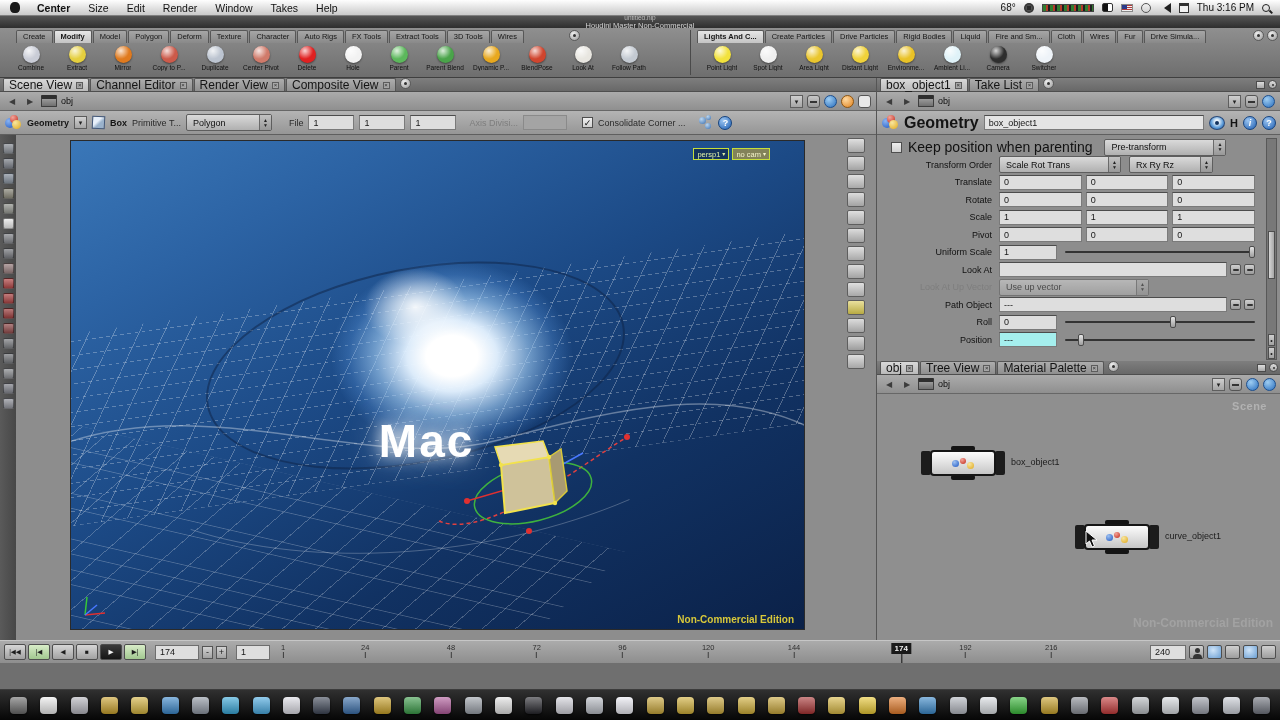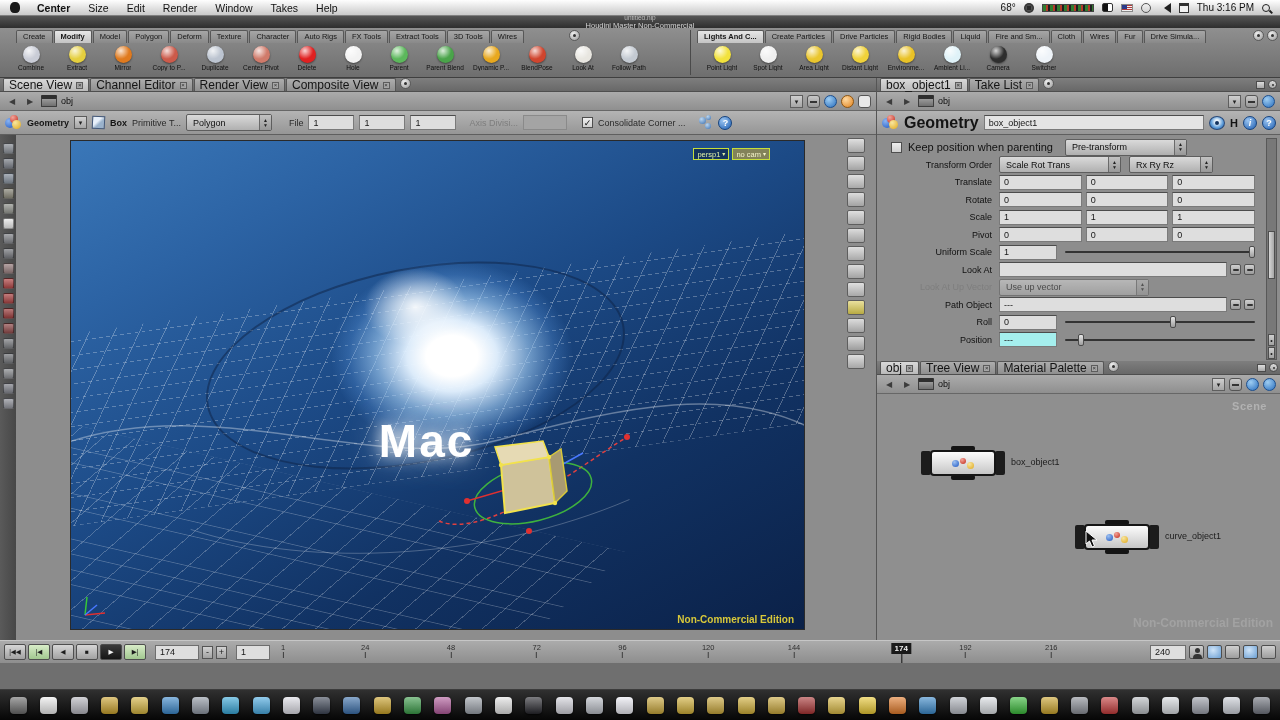--- a/index.html
+++ b/index.html
@@ -554,21 +554,21 @@
       <span class="field">box_object1</span>
       <span class="eye-btn"></span>
       <span class="bold-label" style="font-size:11px">H</span>
       <span class="blue-circle info"></span>
       <span class="blue-circle help"></span>
     </div>
 
     <div id="params">
       <div class="prow">
         <span class="checkbox" style="margin-left:8px"></span>
-        <span style="font-size:11px;margin-left:6px">Keep position when parenting</span>
+        <span style="font-size:14px;margin-left:6px">Keep position when parenting</span>
         <span class="dropdown" style="width:122px;margin-left:12px">
           <i style="font-style:normal;flex:1">Pre-transform</i>
           <i class="dd-step" style="font-style:normal"></i>
         </span>
       </div>
       <div class="prow">
         <span class="plabel">Transform Order</span>
         <span class="dropdown" style="width:122px">
           <i style="font-style:normal;flex:1">Scale Rot Trans</i>
           <i class="dd-step" style="font-style:normal"></i>

